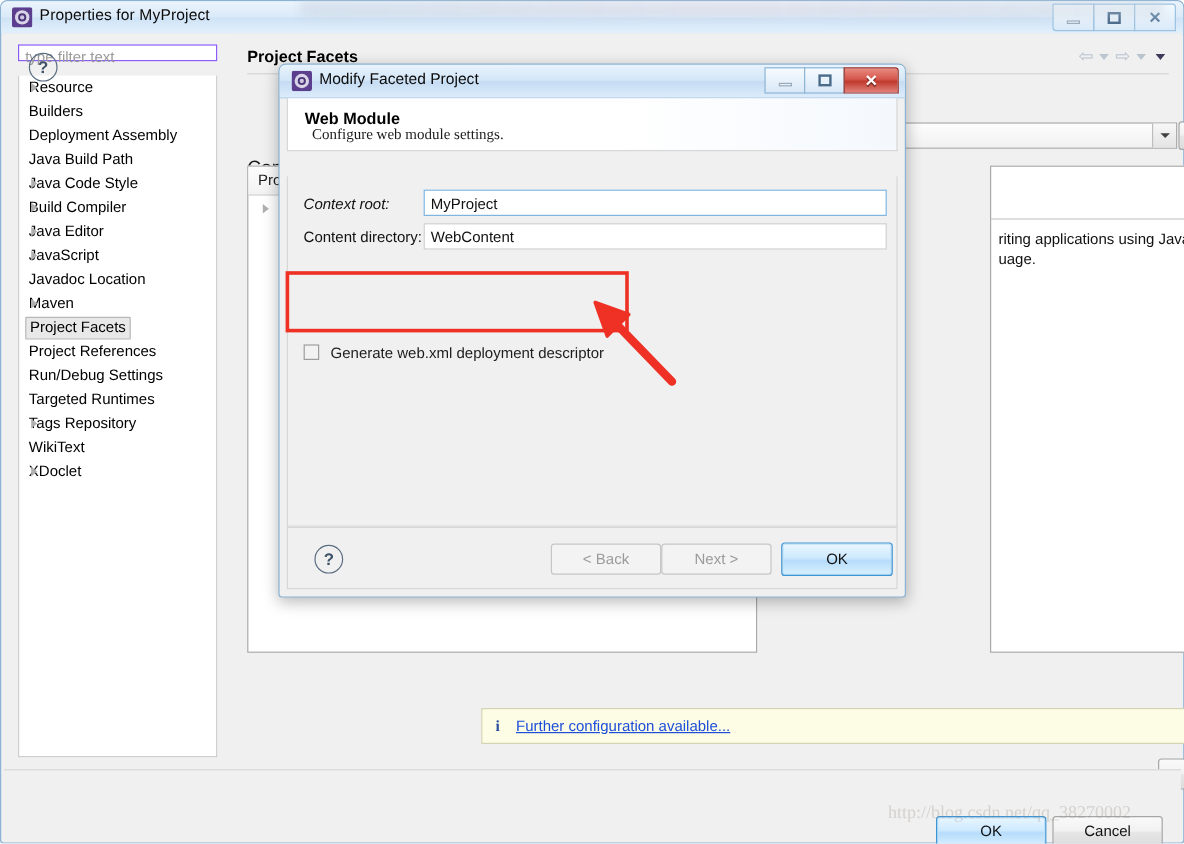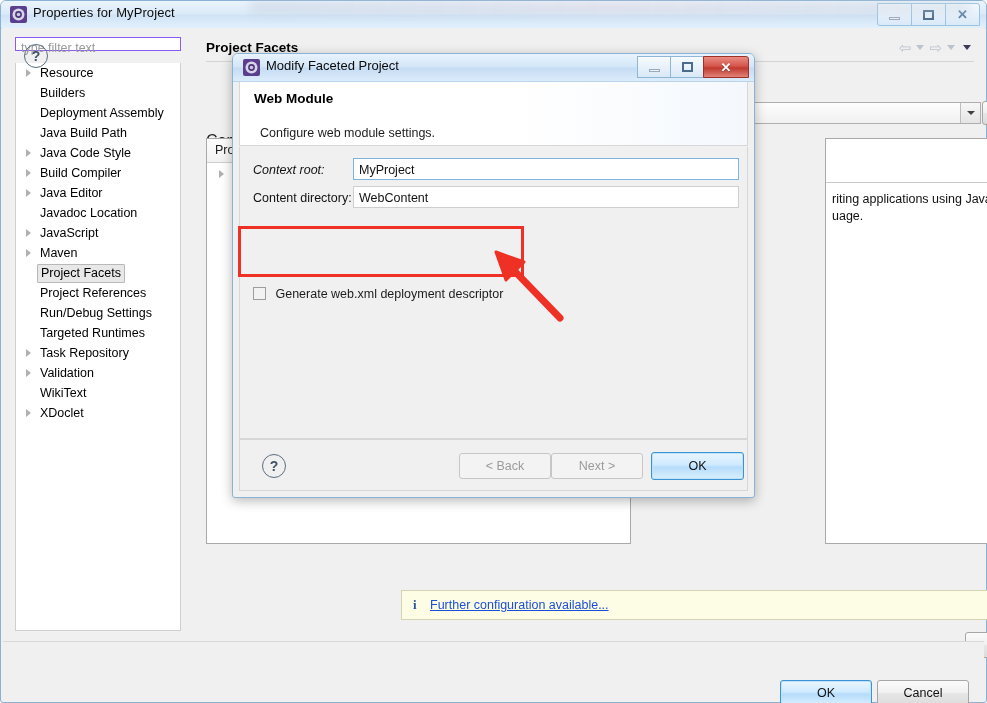--- a/index.html
+++ b/index.html
@@ -64,21 +64,21 @@
   .filterbox span{
     position:absolute;left:5px;top:3px;color:#9a9a9a;font-size:12.5px;
   }
   .tree{
     position:absolute;left:13px;top:35px;width:166px;height:568px;
     background:#fff;border:1px solid #cfcfcf;border-top:none;box-sizing:border-box;
     overflow:hidden;
   }
   .tnode{
     position:relative;height:20px;line-height:20px;
-    padding-left:24px;white-space:nowrap;font-size:12.5px;color:#000;
+    padding-left:8px;white-space:nowrap;font-size:12.5px;color:#000;
   }
   .tnode .arrow{
     position:absolute;left:10px;top:6px;width:0;height:0;
     border-left:5px solid #b0b0b0;
     border-top:4px solid transparent;
     border-bottom:4px solid transparent;
   }
   .tnode.sel > .lbl{
     background:#e8e8e8;border:1px solid #b8b8b8;
     padding:0 3px;margin-left:-3px;
@@ -206,26 +206,26 @@
     border:1px solid #90b6d6;
     display:flex;align-items:center;justify-content:center;
   }
   .dbtn.close{
     background:linear-gradient(to bottom,#e98b82 0%,#d5564c 45%,#c0392e 55%,#e2837a 100%);
     border:1px solid #9e3025;border-radius:0 3px 0 0;width:44px;
   }
   .dbtn.close .gl-x{color:#fff;text-shadow:0 1px 0 rgba(0,0,0,.4);}
 
   .dlg-header{
-    position:absolute;left:6px;right:6px;top:28px;height:64px;
+    position:absolute;left:6px;right:6px;top:28px;height:44px;
     background:linear-gradient(to right,#ffffff 55%,#f4f8fd 100%);
     border:1px solid #d7d7d7;border-top:none;box-sizing:border-box;
   }
   .dlg-h1{position:absolute;left:14px;top:9px;font-weight:bold;font-size:13.5px;color:#000;}
-  .dlg-h2{position:absolute;left:20px;top:44px;font-size:12.5px;color:#1c1c1c;}
+  .dlg-h2{position:absolute;left:20px;top:23px;font-size:12.5px;color:#1c1c1c;font-family:Liberation Serif, serif;}
 
   .dlg-body{
     position:absolute;left:6px;right:6px;top:93px;bottom:58px;
     background:#f0f0f0;border:1px solid #d7d7d7;border-top:none;box-sizing:border-box;
   }
   .f-label{position:absolute;font-size:12.5px;color:#111;}
   .f-input{
     position:absolute;height:22px;background:#fff;box-sizing:border-box;
     padding:2px 5px;font-size:12.5px;color:#111;line-height:18px;
   }
@@ -298,29 +298,28 @@
         <span>type filter text</span>
       </div>
       <div class="tree" id="tree">
           <div class="tnode"><i class="arrow"></i><span class="lbl">Resource</span></div>
           <div class="tnode"><span class="lbl">Builders</span></div>
           <div class="tnode"><span class="lbl">Deployment Assembly</span></div>
           <div class="tnode"><span class="lbl">Java Build Path</span></div>
           <div class="tnode"><i class="arrow"></i><span class="lbl">Java Code Style</span></div>
           <div class="tnode"><i class="arrow"></i><span class="lbl">Build Compiler</span></div>
           <div class="tnode"><i class="arrow"></i><span class="lbl">Java Editor</span></div>
+          <div class="tnode"><i class="arrow"></i><span class="lbl">JavaScript</span></div>
           <div class="tnode"><span class="lbl">Javadoc Location</span></div>
-          <div class="tnode"><i class="arrow"></i><span class="lbl">JavaScript</span></div>
           <div class="tnode"><i class="arrow"></i><span class="lbl">Maven</span></div>
           <div class="tnode sel"><span class="lbl">Project Facets</span></div>
           <div class="tnode"><span class="lbl">Project References</span></div>
           <div class="tnode"><span class="lbl">Run/Debug Settings</span></div>
           <div class="tnode"><span class="lbl">Targeted Runtimes</span></div>
-          <div class="tnode"><i class="arrow"></i><span class="lbl">Task Repository</span></div>
-          <div class="tnode"><i class="arrow"></i><span class="lbl">Validation</span></div>
+          <div class="tnode"><i class="arrow"></i><span class="lbl">Tags Repository</span></div>
           <div class="tnode"><span class="lbl">WikiText</span></div>
           <div class="tnode"><i class="arrow"></i><span class="lbl">XDoclet</span></div>
         </div>
 
       <div class="content">
         <div class="page-title">Project Facets</div>
 
         <div class="navbar">
           <span class="nav-arrow">⇦</span>
           <i class="nav-caret"></i>
@@ -424,13 +423,14 @@
 
   <div class="anno-box"></div>
   <svg class="anno-arrow" viewBox="0 0 110 90">
     <g stroke="#ee3124" fill="#ee3124">
       <path d="M32 18 L90 78" stroke-width="7" stroke-linecap="round" fill="none"></path>
       <path d="M26 12 L54 22 L36 40 Z" stroke-width="3" stroke-linejoin="round"></path>
     </g>
   </svg>
 
   <div class="topblur"></div>
+  <div class="wm2">http://blog.csdn.net/qq_38270002</div>
 </div>
 
 </body></html>

